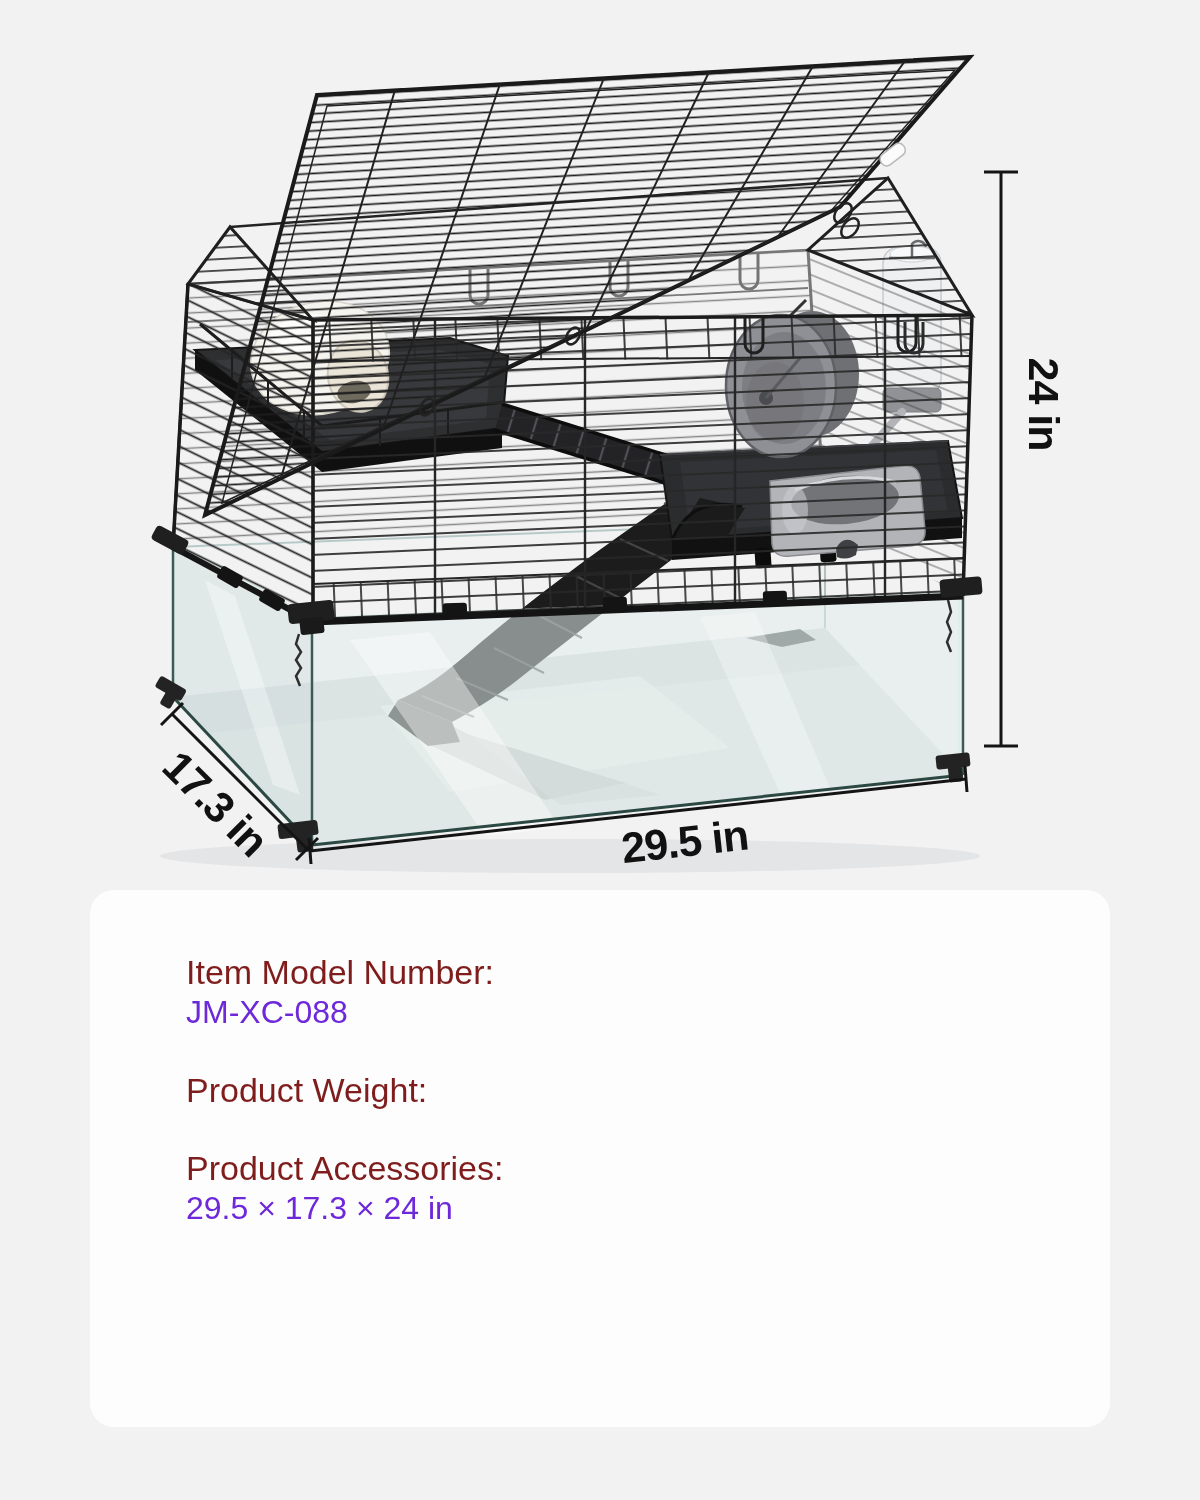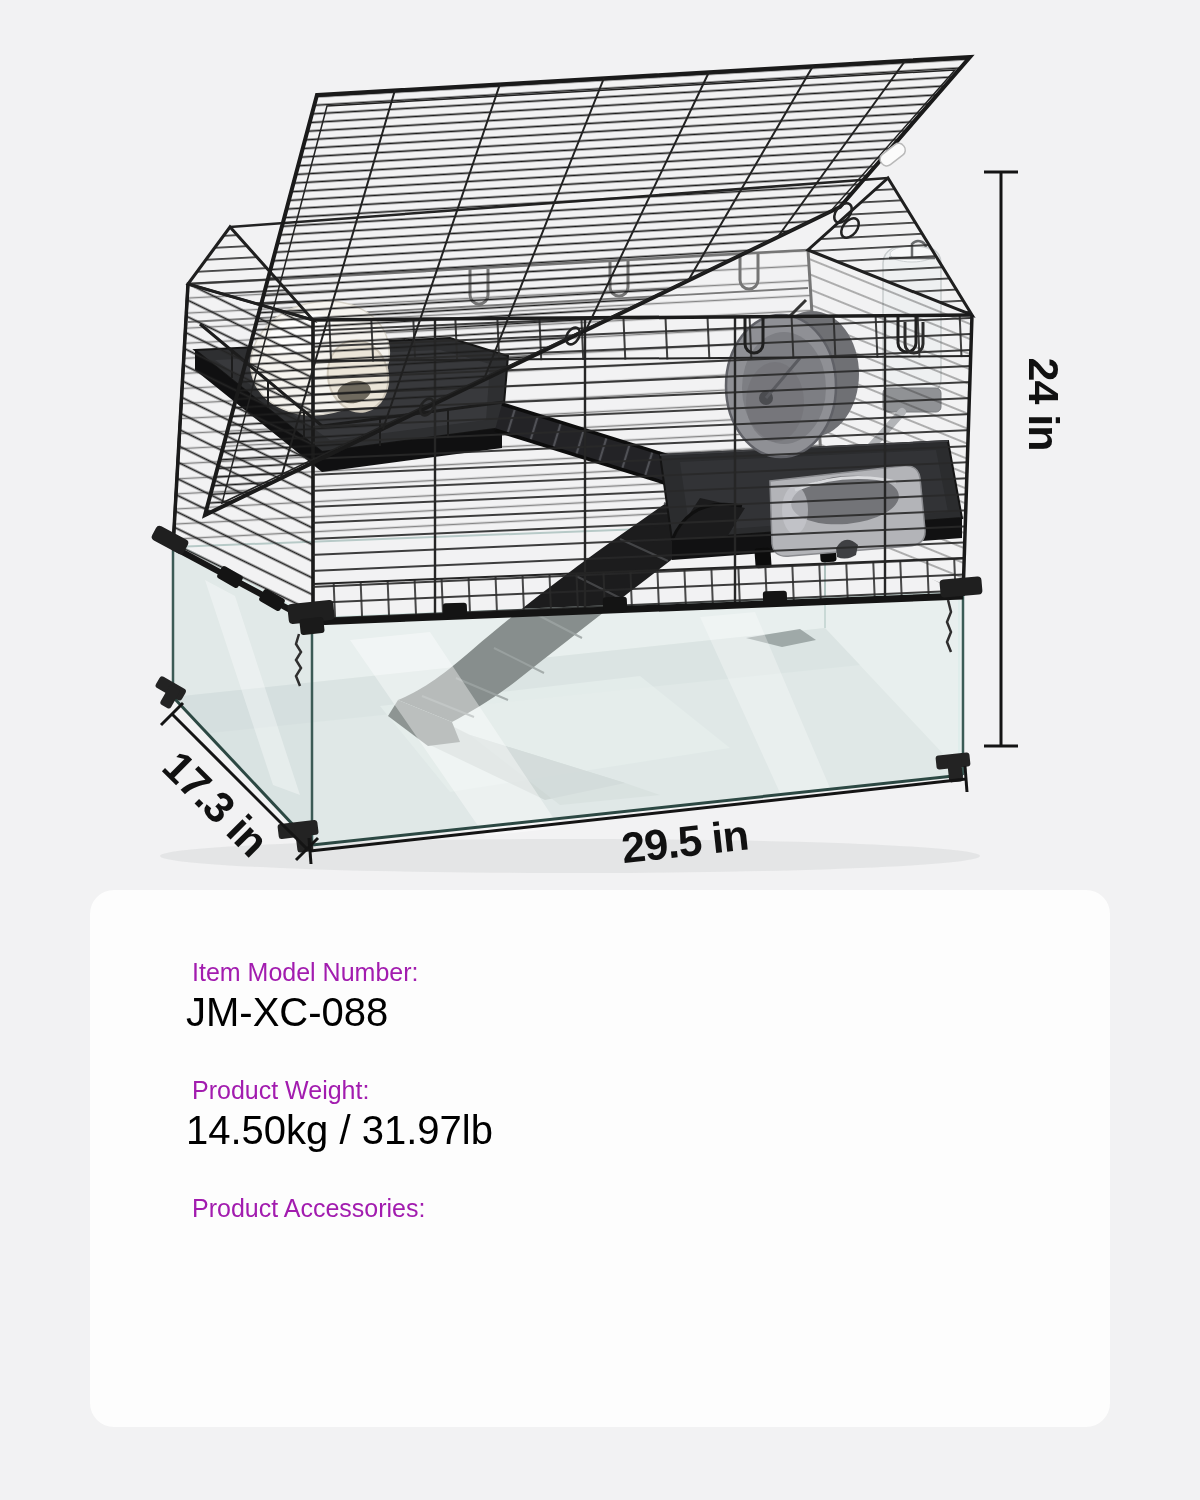--- a/index.html
+++ b/index.html
@@ -14,24 +14,24 @@
 
   .spec-panel{
     position:absolute;left:90px;top:890px;width:1020px;height:537px;
     background:#fdfdfd;border-radius:24px;
   }
   .spec-col{position:absolute;top:62px;}
   .spec-col-left{left:96px;width:400px;}
   .spec-col-right{left:530px;width:470px;}
   .spec-block{margin-bottom:38px;}
   .spec-label{
-    color:#a21caf;font-size:25px;line-height:40px;white-space:nowrap;margin-left:6px;
+    color:#7f1d1d;font-size:34px;line-height:40px;white-space:nowrap;
   }
   .spec-value{
-    color:#000000;font-size:40px;line-height:40px;white-space:nowrap;
+    color:#6d28d9;font-size:32px;line-height:40px;white-space:nowrap;
   }
   .dim-text{
     font-family:"Liberation Sans","DejaVu Sans",sans-serif;
     font-weight:bold;fill:#111111;font-size:43px;letter-spacing:-1px;
   }
 </style>
 </head>
 <body>
 
 <div class="photo-area">
@@ -282,19 +282,19 @@
 </div>
 
 <div class="spec-panel">
   <div class="spec-col spec-col-left">
     <div class="spec-block">
       <div class="spec-label">Item Model Number:</div>
       <div class="spec-value">JM-XC-088</div>
     </div>
     <div class="spec-block">
       <div class="spec-label">Product Weight:</div>
-      <div class="spec-value">14.50kg / 31.97lb</div>
     </div>
     <div class="spec-block">
       <div class="spec-label">Product Accessories:</div>
+      <div class="spec-value">29.5 × 17.3 × 24 in</div>
     </div>
   </div>
 </div>
 
 </body></html>

